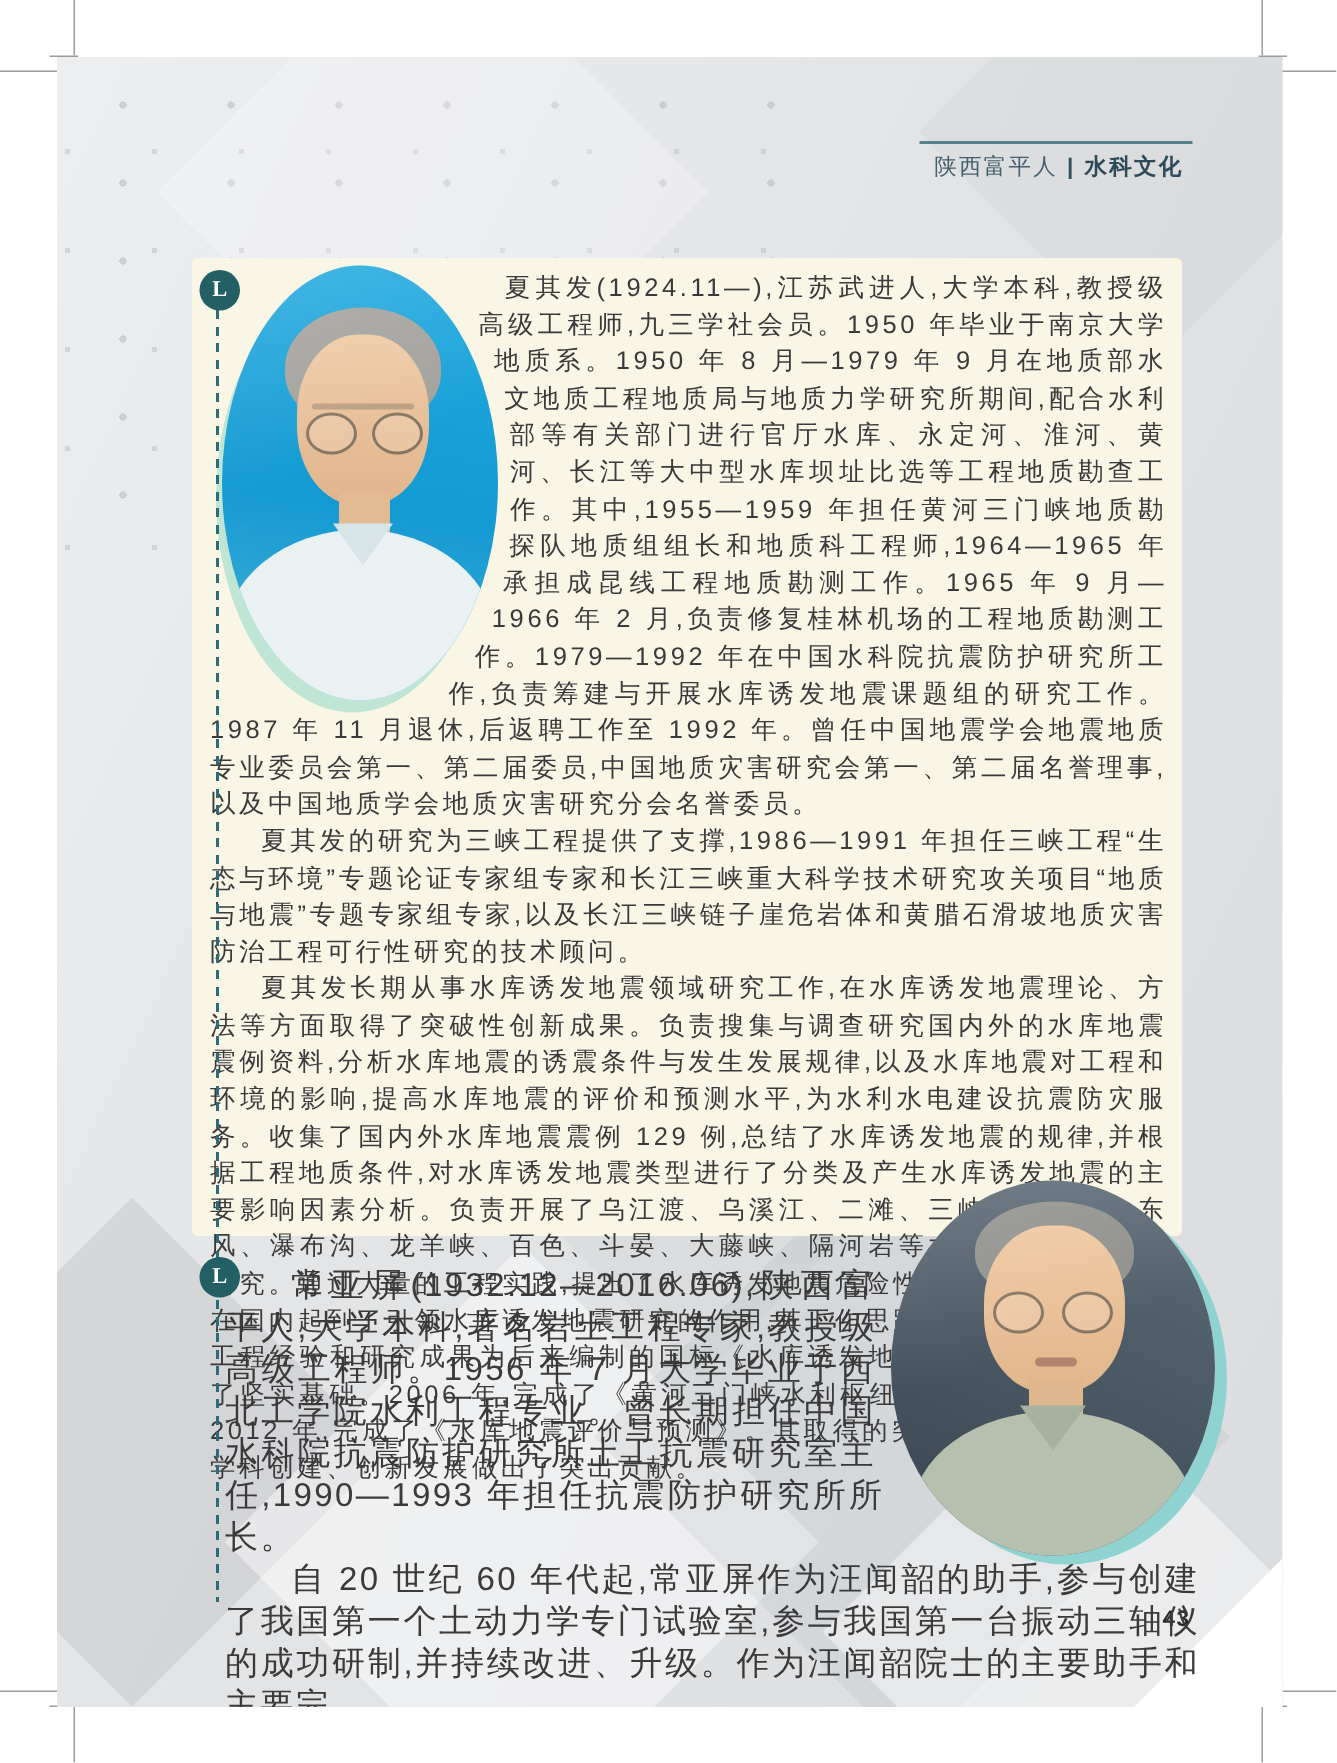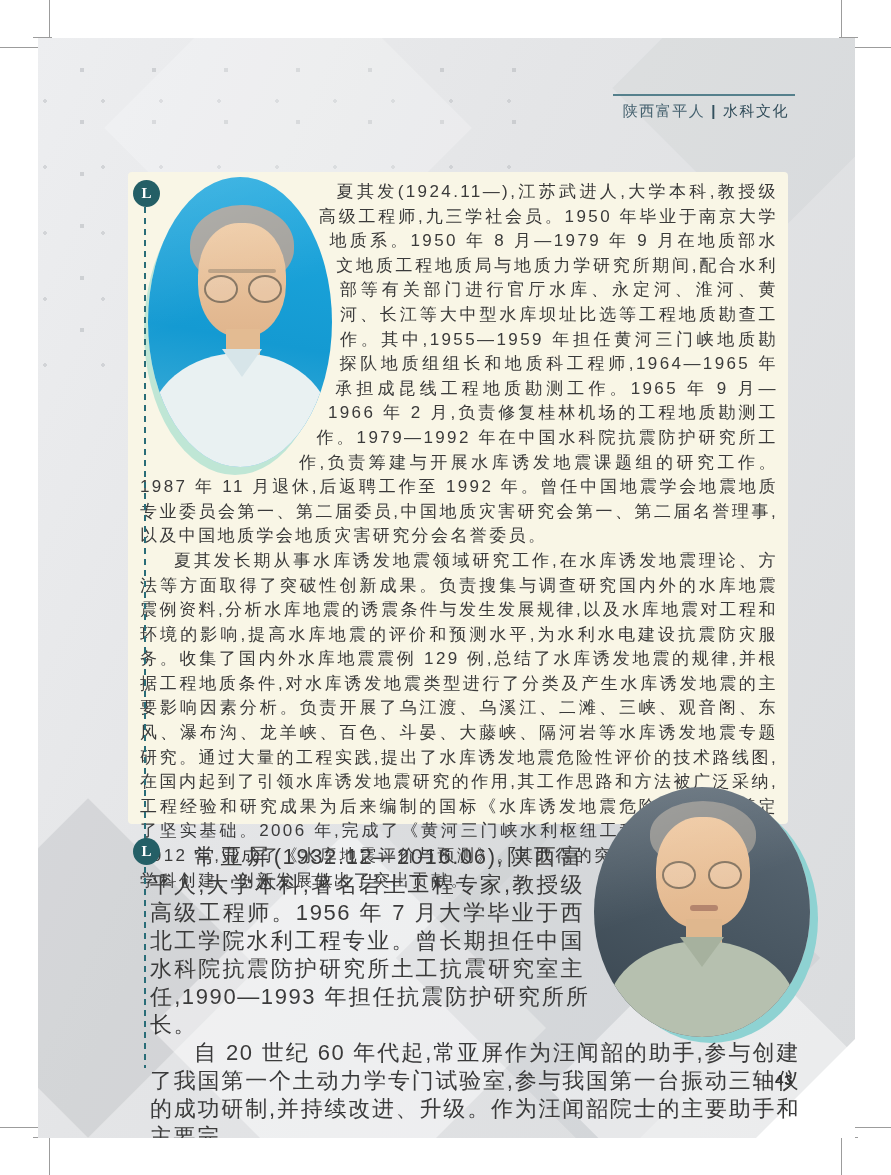--- a/index.html
+++ b/index.html
@@ -29,21 +29,21 @@
   .d-w{background:rgba(255,255,255,.45);}
   .d-g{background:rgba(168,172,177,.28);}
   .notch{position:absolute;right:-70px;bottom:-70px;width:140px;height:140px;background:#ffffff;transform:rotate(45deg);}
   
   .header-tag{
     position:absolute;right:60px;top:56px;
     border-top:2px solid #55808c;padding:6px 6px 0 10px;
     font-size:15px;letter-spacing:1.5px;color:#44606e;white-space:nowrap;
   }
   .header-tag .sep{font-weight:bold;color:#32505e;margin:0 6px;}
-  .header-tag .strong{font-weight:normal;color:#2e4a58;}
+  .header-tag .strong{font-weight:bold;color:#2e4a58;}
   
   .dash-line{
     position:absolute;left:106px;top:158px;width:2px;height:872px;
     background:repeating-linear-gradient(180deg,#2a6d78 0 6px,transparent 6px 11px);
     z-index:6;
   }
   .badge{
     position:absolute;left:95px;width:27px;height:27px;border-radius:50%;
     background:#245f66;color:#ffffff;z-index:7;
     display:flex;align-items:center;justify-content:center;
@@ -146,20 +146,21 @@
       <div class="pp face1"></div>
       <div class="pp brow1"></div>
       <div class="pp gl gl1a"></div>
       <div class="pp gl gl1b"></div>
       <div class="pp neck1"></div>
       <div class="pp shirt1"></div>
       <div class="pp vneck1"></div>
       <div class="pp shine"></div>
     </div>
     <p>夏其发(1924.11—),江苏武进人,大学本科,教授级高级工程师,九三学社会员。1950 年毕业于南京大学地质系。1950 年 8 月—1979 年 9 月在地质部水文地质工程地质局与地质力学研究所期间,配合水利部等有关部门进行官厅水库、永定河、淮河、黄河、长江等大中型水库坝址比选等工程地质勘查工作。其中,1955—1959 年担任黄河三门峡地质勘探队地质组组长和地质科工程师,1964—1965 年承担成昆线工程地质勘测工作。1965 年 9 月—1966 年 2 月,负责修复桂林机场的工程地质勘测工作。1979—1992 年在中国水科院抗震防护研究所工作,负责筹建与开展水库诱发地震课题组的研究工作。1987 年 11 月退休,后返聘工作至 1992 年。曾任中国地震学会地震地质专业委员会第一、第二届委员,中国地质灾害研究会第一、第二届名誉理事,以及中国地质学会地质灾害研究分会名誉委员。</p>
+    <p>夏其发的研究为三峡工程提供了支撑,1986—1991 年担任三峡工程“生态与环境”专题论证专家组专家和长江三峡重大科学技术研究攻关项目“地质与地震”专题专家组专家,以及长江三峡链子崖危岩体和黄腊石滑坡地质灾害防治工程可行性研究的技术顾问。</p>
     <p>夏其发长期从事水库诱发地震领域研究工作,在水库诱发地震理论、方法等方面取得了突破性创新成果。负责搜集与调查研究国内外的水库地震震例资料,分析水库地震的诱震条件与发生发展规律,以及水库地震对工程和环境的影响,提高水库地震的评价和预测水平,为水利水电建设抗震防灾服务。收集了国内外水库地震震例 129 例,总结了水库诱发地震的规律,并根据工程地质条件,对水库诱发地震类型进行了分类及产生水库诱发地震的主要影响因素分析。负责开展了乌江渡、乌溪江、二滩、三峡、观音阁、东风、瀑布沟、龙羊峡、百色、斗晏、大藤峡、隔河岩等水库诱发地震专题研究。通过大量的工程实践,提出了水库诱发地震危险性评价的技术路线图,在国内起到了引领水库诱发地震研究的作用,其工作思路和方法被广泛采纳,工程经验和研究成果为后来编制的国标《水库诱发地震危险性评价》奠定了坚实基础。2006 年,完成了《黄河三门峡水利枢纽工程地质勘察史》。2012 年,完成了《水库地震评价与预测》。其取得的突破性成果,为推动本学科创建、创新发展做出了突出贡献。</p>
   </div>
 
   <div class="bio2">
     <div class="photo photo2">
       <div class="pp hair2"></div>
       <div class="pp face2"></div>
       <div class="pp gl gl2a"></div>
       <div class="pp gl gl2b"></div>
       <div class="pp mouth2"></div>

